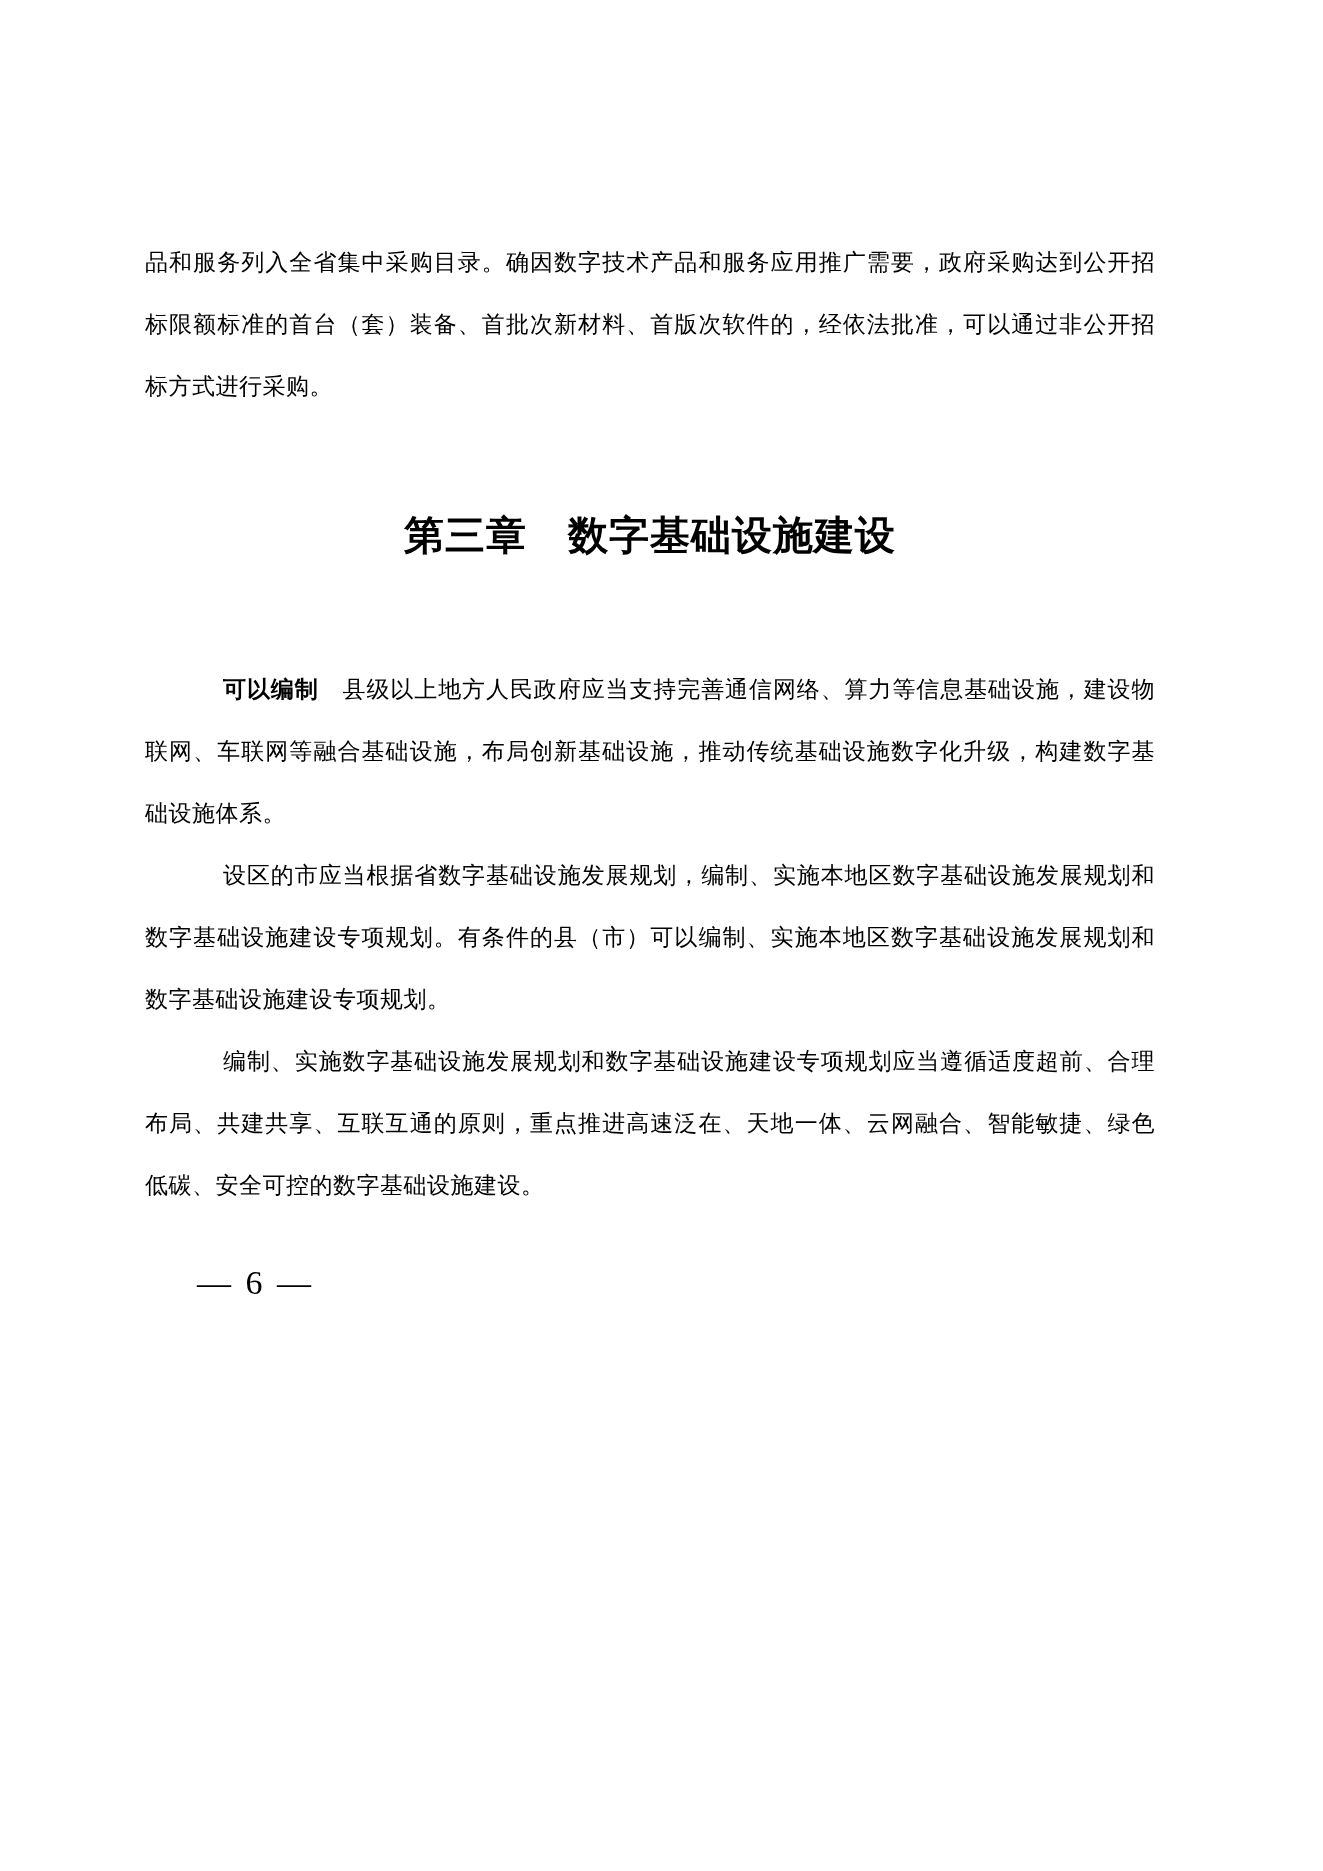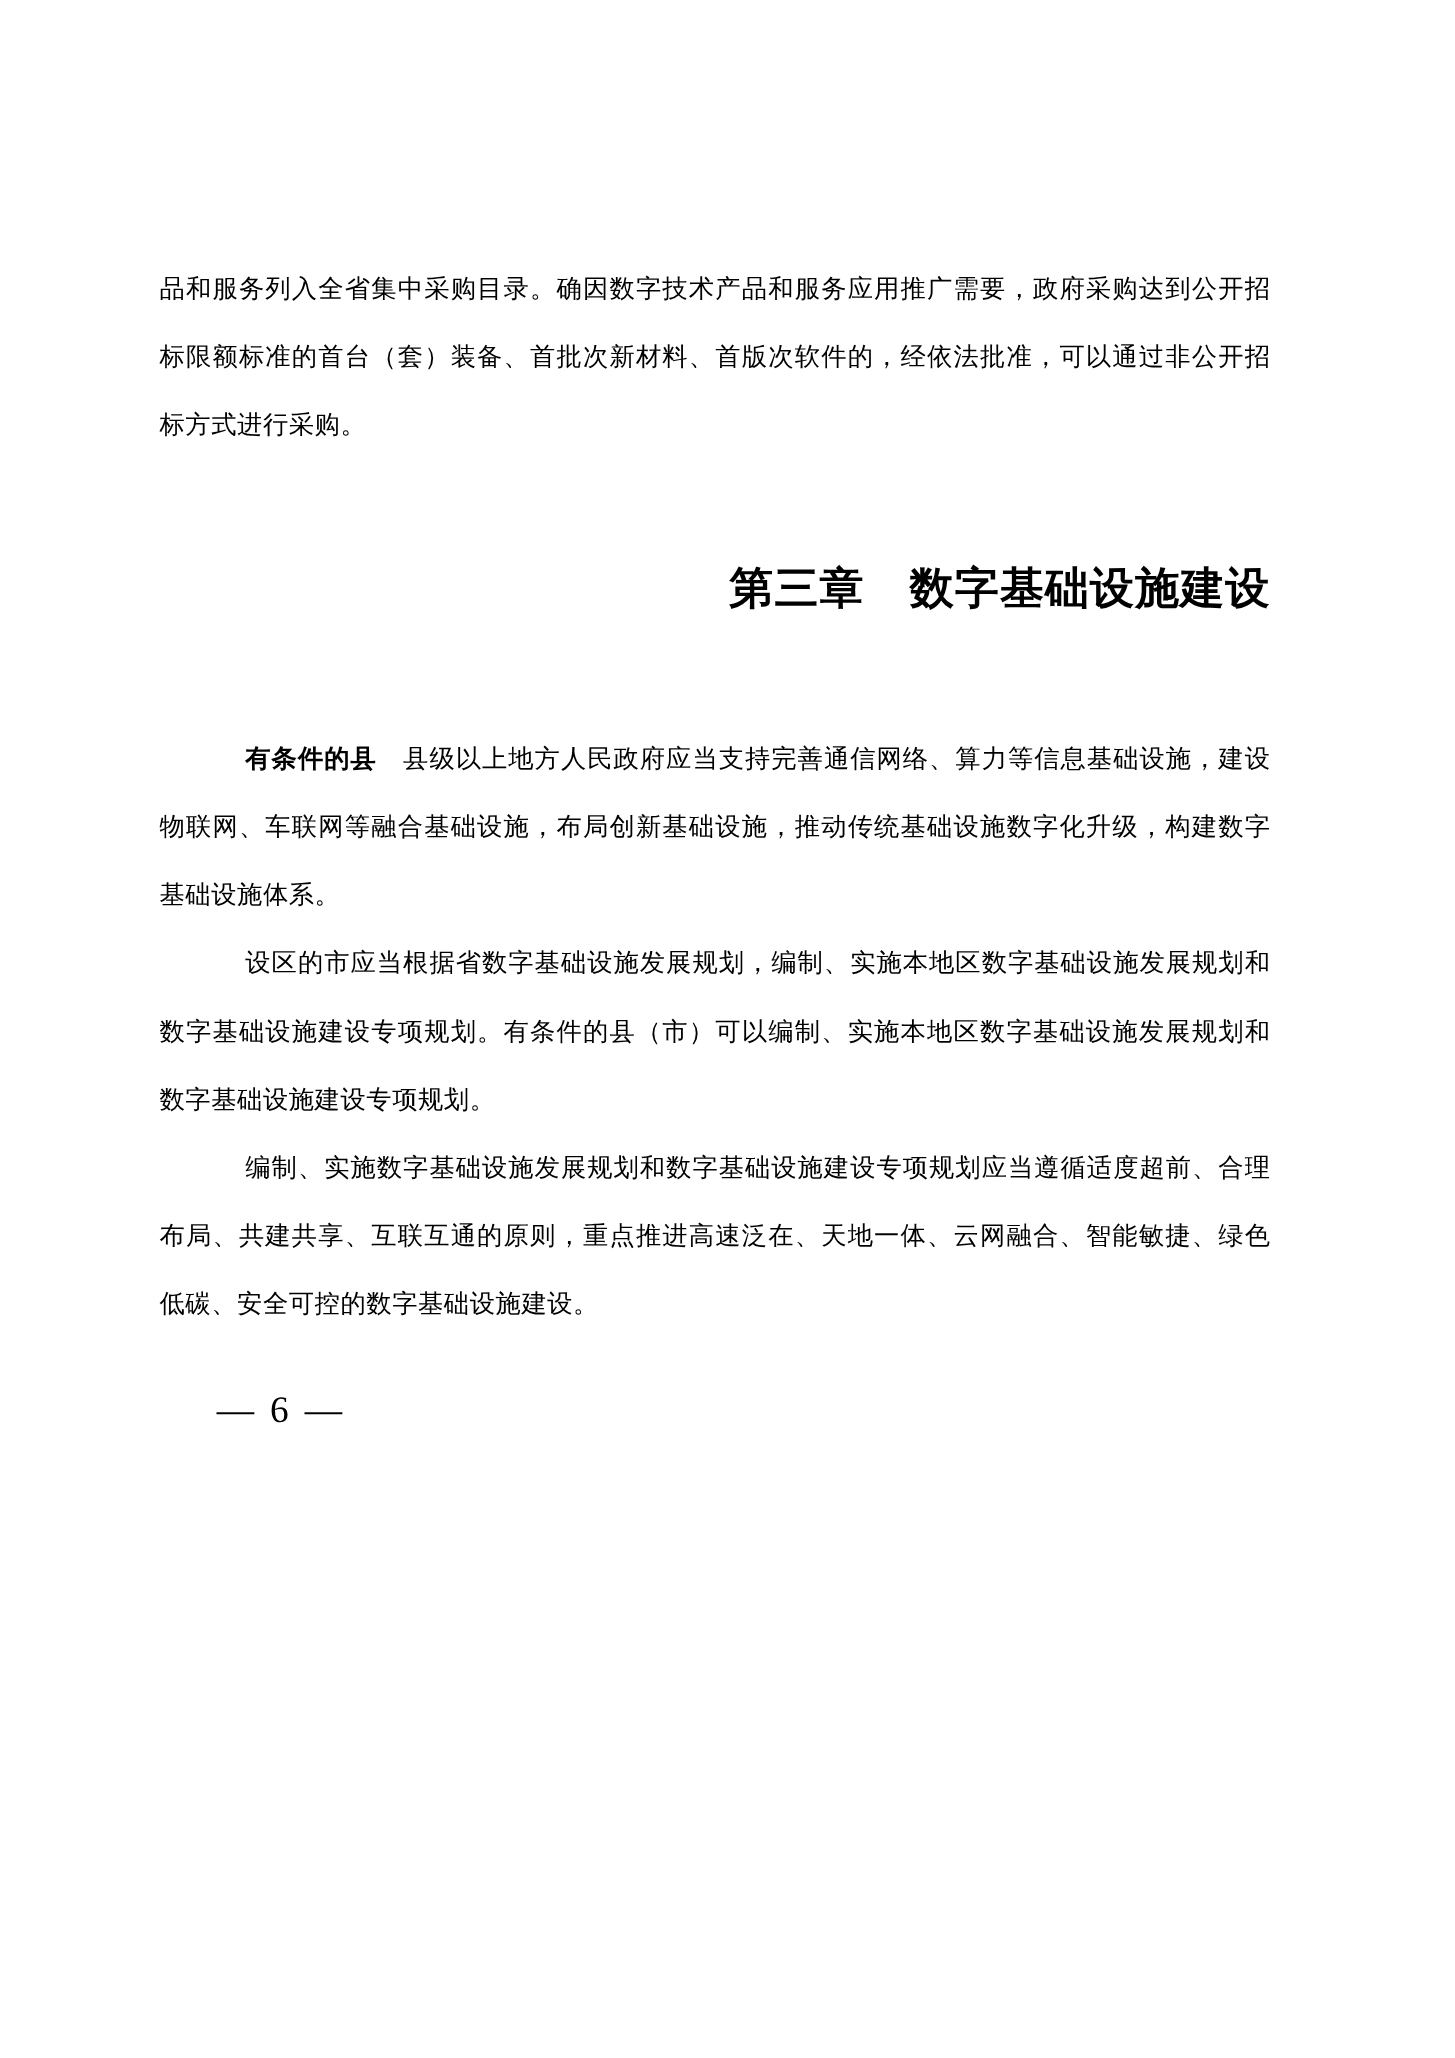--- a/index.html
+++ b/index.html
@@ -36,21 +36,21 @@
     font-weight: 700;
     font-family: "Liberation Sans", "DejaVu Sans", sans-serif;
     letter-spacing: 0.5px;
   }
   .chapter-heading {
     margin: 86px 0 92px 0;
     font-size: 40px;
     line-height: 62px;
     font-weight: 700;
     font-family: "Liberation Sans", "DejaVu Sans", sans-serif;
-    text-align: right;
+    text-align: center;
     letter-spacing: 1px;
   }
   .footer {
     margin-top: 46px;
     font-size: 34px;
     line-height: 40px;
   }
   .page-number {
     display: inline-block;
     margin-left: 52px;
@@ -63,21 +63,21 @@
 <div class="page">
   <div class="body-text">
 
     <p class="para">
       <span>品和服务列入全省集中采购目录。确因数字技术产品和服务应用推广需要，政府采购达到公开招标限额标准的首台（套）装备、首批次新材料、首版次软件的，经依法批准，可以通过非公开招标方式进行采购。</span>
     </p>
 
     <h2 class="chapter-heading">第三章　数字基础设施建设</h2>
 
     <p class="para indent">
-      <span class="article-lead">有条件的县</span><span>　县级以上地方人民政府应当支持完善通信网络、算力等信息基础设施，建设物联网、车联网等融合基础设施，布局创新基础设施，推动传统基础设施数字化升级，构建数字基础设施体系。</span>
+      <span class="article-lead">可以编制</span><span>　县级以上地方人民政府应当支持完善通信网络、算力等信息基础设施，建设物联网、车联网等融合基础设施，布局创新基础设施，推动传统基础设施数字化升级，构建数字基础设施体系。</span>
     </p>
 
 
     <p class="para indent">
       <span>设区的市应当根据省数字基础设施发展规划，编制、实施本地区数字基础设施发展规划和数字基础设施建设专项规划。有条件的县（市）可以编制、实施本地区数字基础设施发展规划和数字基础设施建设专项规划。</span>
     </p>
 
     <p class="para indent">
       <span>编制、实施数字基础设施发展规划和数字基础设施建设专项规划应当遵循适度超前、合理布局、共建共享、互联互通的原则，重点推进高速泛在、天地一体、云网融合、智能敏捷、绿色低碳、安全可控的数字基础设施建设。</span>
     </p>

